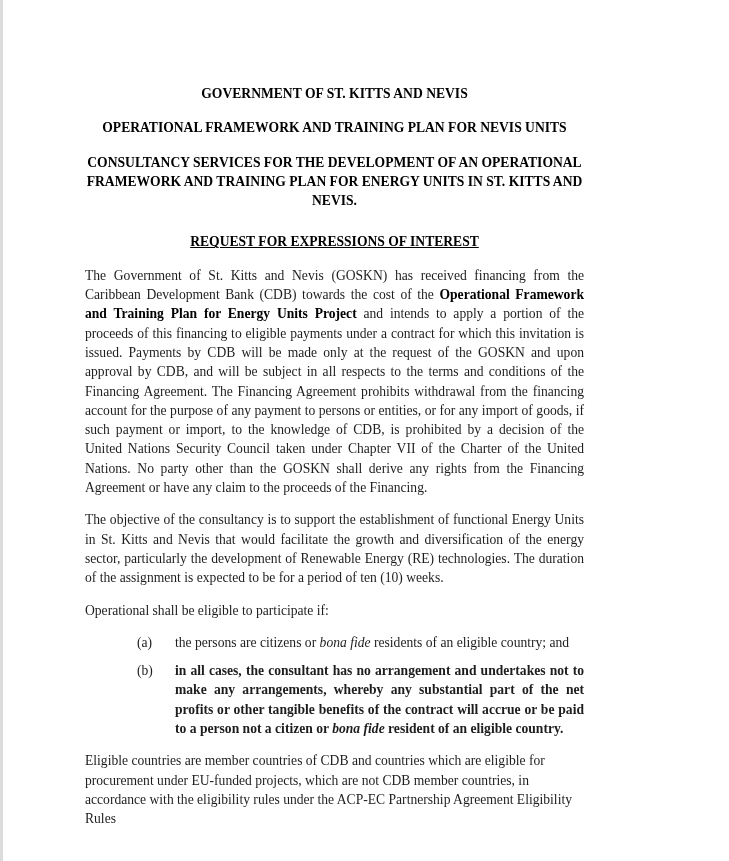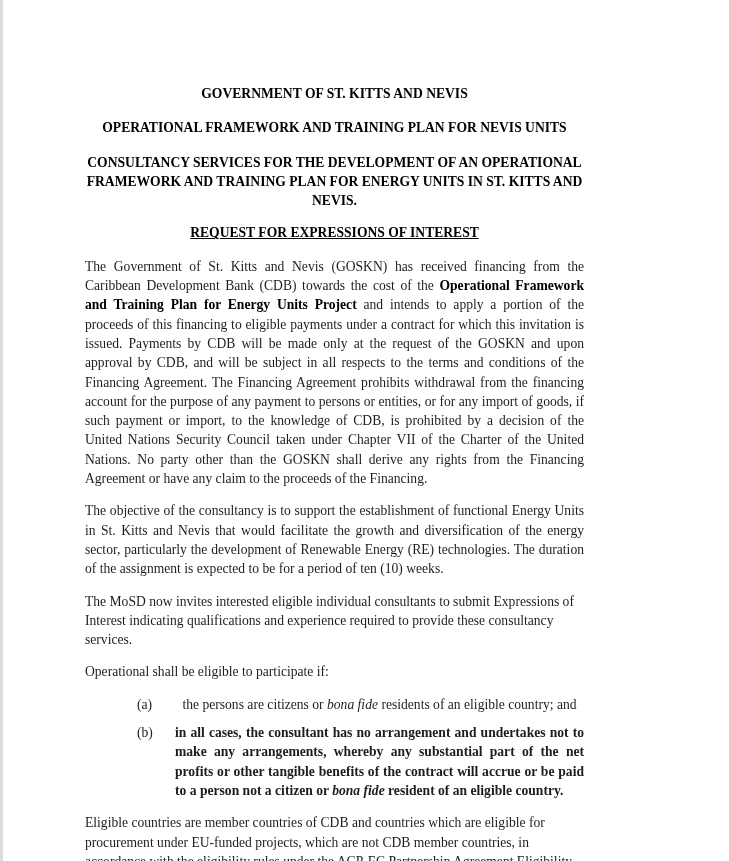--- a/index.html
+++ b/index.html
@@ -22,62 +22,61 @@
   .heading {
     text-align: center;
     font-weight: 700;
     color: #000000;
     margin: 0 0 15px 0;
   }
   .heading.consultancy {
     max-width: 552px;
     margin-left: auto;
     margin-right: auto;
-    margin-bottom: 13px;
+    margin-bottom: 22px;
   }
   .heading.underlined {
     text-decoration: underline;
     margin-bottom: 14px;
   }
 
   .para { margin: 9px 0 13px 0; }
   .justify { text-align: justify; }
 
   strong { font-weight: 700; color: #000000; }
   em { font-style: italic; }
 
   .list-item {
     display: flex;
     padding-left: 52px;
     margin: 0 0 9px 0;
   }
   .list-item.last { margin-bottom: 13px; }
   .li-label { flex: 0 0 38px; width: 38px; }
-  .li-text { flex: 1; text-align: center; }
+  .li-text { flex: 1; }
   .list-item.justify .li-text { text-align: justify; font-weight: bold; }
 </style>
 </head>
 <body>
 
 <div class="page">
 
   <div class="heading">GOVERNMENT OF ST. KITTS AND NEVIS</div>
 
   <div class="heading">OPERATIONAL FRAMEWORK AND TRAINING PLAN FOR NEVIS UNITS</div>
 
   <div class="heading consultancy">CONSULTANCY SERVICES FOR THE DEVELOPMENT OF AN OPERATIONAL FRAMEWORK AND TRAINING PLAN FOR ENERGY UNITS IN ST. KITTS AND NEVIS.</div>
 
   <div class="heading underlined">REQUEST FOR EXPRESSIONS OF INTEREST</div>
 
   <p class="para justify"><span>The Government of St. Kitts and Nevis (GOSKN) has received financing from the Caribbean Development Bank (CDB) towards the cost of the </span><strong>Operational Framework and Training Plan for Energy Units Project</strong><span> and intends to apply a portion of the proceeds of this financing to eligible payments under a contract for which this invitation is issued. Payments by CDB will be made only at the request of the GOSKN and upon approval by CDB, and will be subject in all respects to the terms and conditions of the Financing Agreement. The Financing Agreement prohibits withdrawal from the financing account for the purpose of any payment to persons or entities, or for any import of goods, if such payment or import, to the knowledge of CDB, is prohibited by a decision of the United Nations Security Council taken under Chapter VII of the Charter of the United Nations. No party other than the GOSKN shall derive any rights from the Financing Agreement or have any claim to the proceeds of the Financing.</span></p>
 
 
   <p class="para justify">The objective of the consultancy is to support the establishment of functional Energy Units in St. Kitts and Nevis that would facilitate the growth and diversification of the energy sector, particularly the development of Renewable Energy (RE) technologies. The duration of the assignment is expected to be for a period of ten (10) weeks.</p>
 
-  <p class="para">The MoSD now invites interested eligible individual consultants to submit Expressions of Interest indicating qualifications and experience required to provide these consultancy services.</p>
 
   <p class="para">Operational shall be eligible to participate if:</p>
 
   <div class="list-item">
     <span class="li-label">(a)</span>
     <span class="li-text"><span>the persons are citizens or </span><em>bona fide</em><span> residents of an eligible country; and</span></span>
   </div>
 
   <div class="list-item justify last">
     <span class="li-label">(b)</span>

